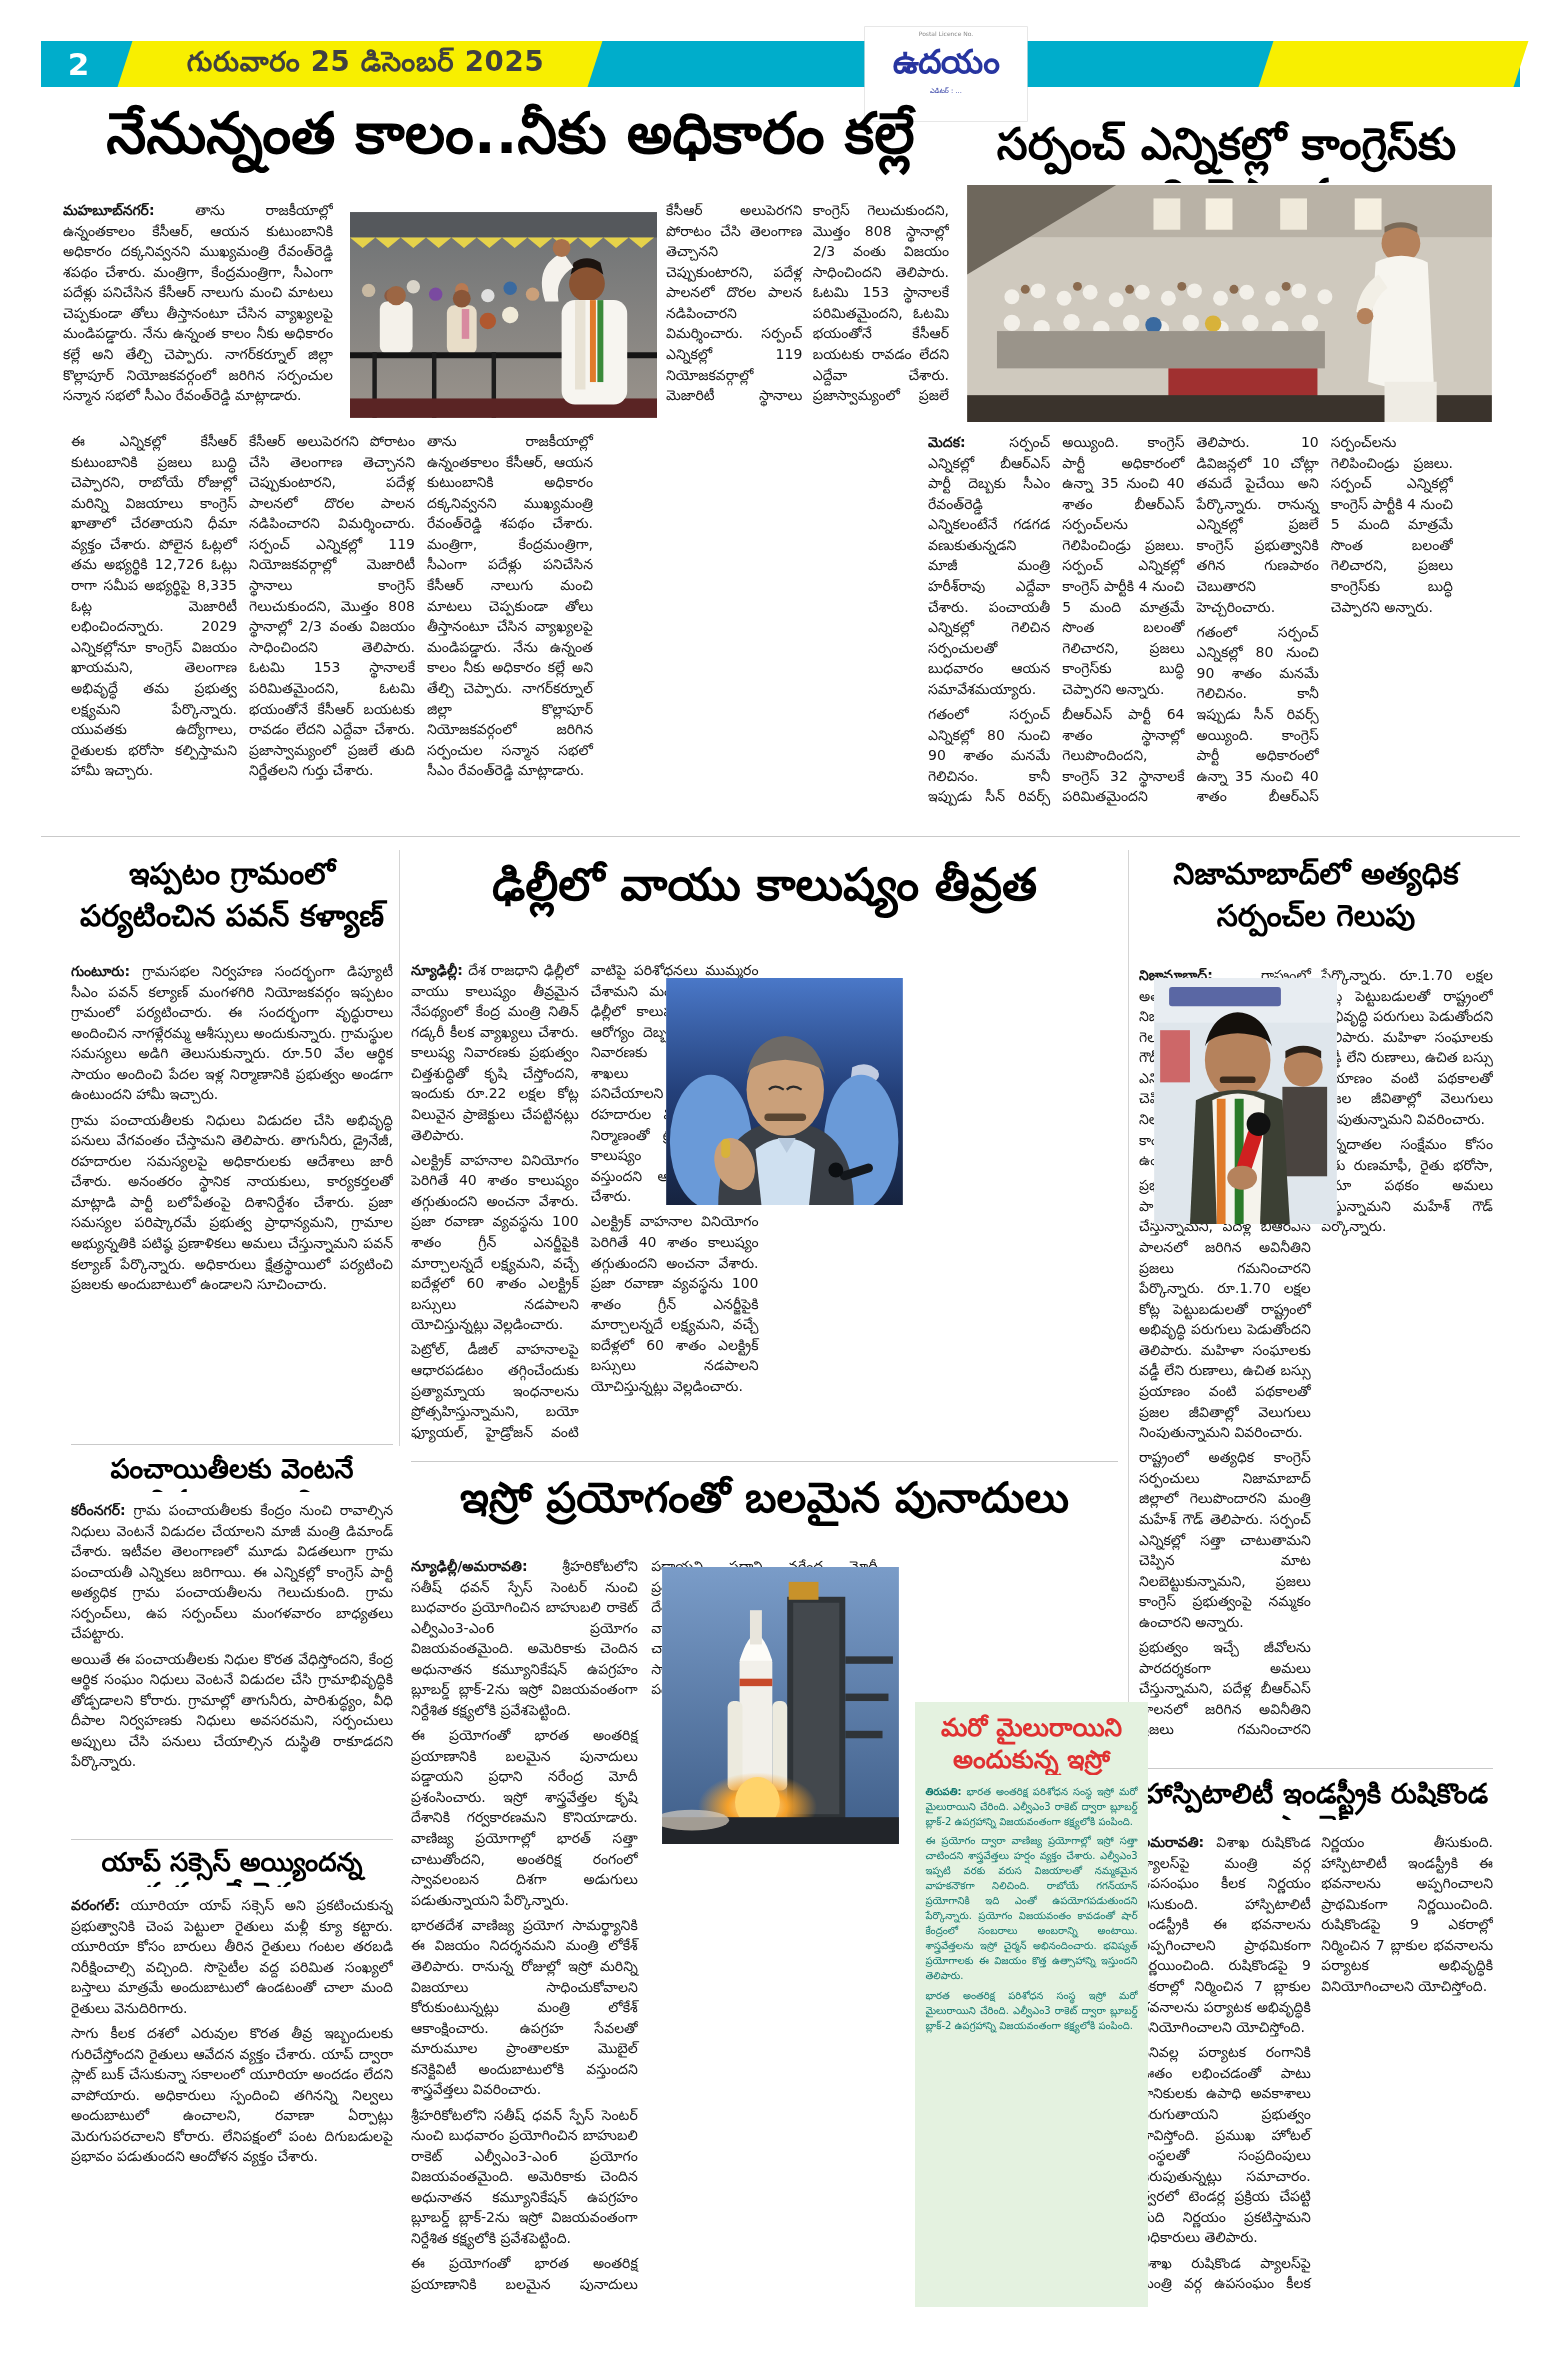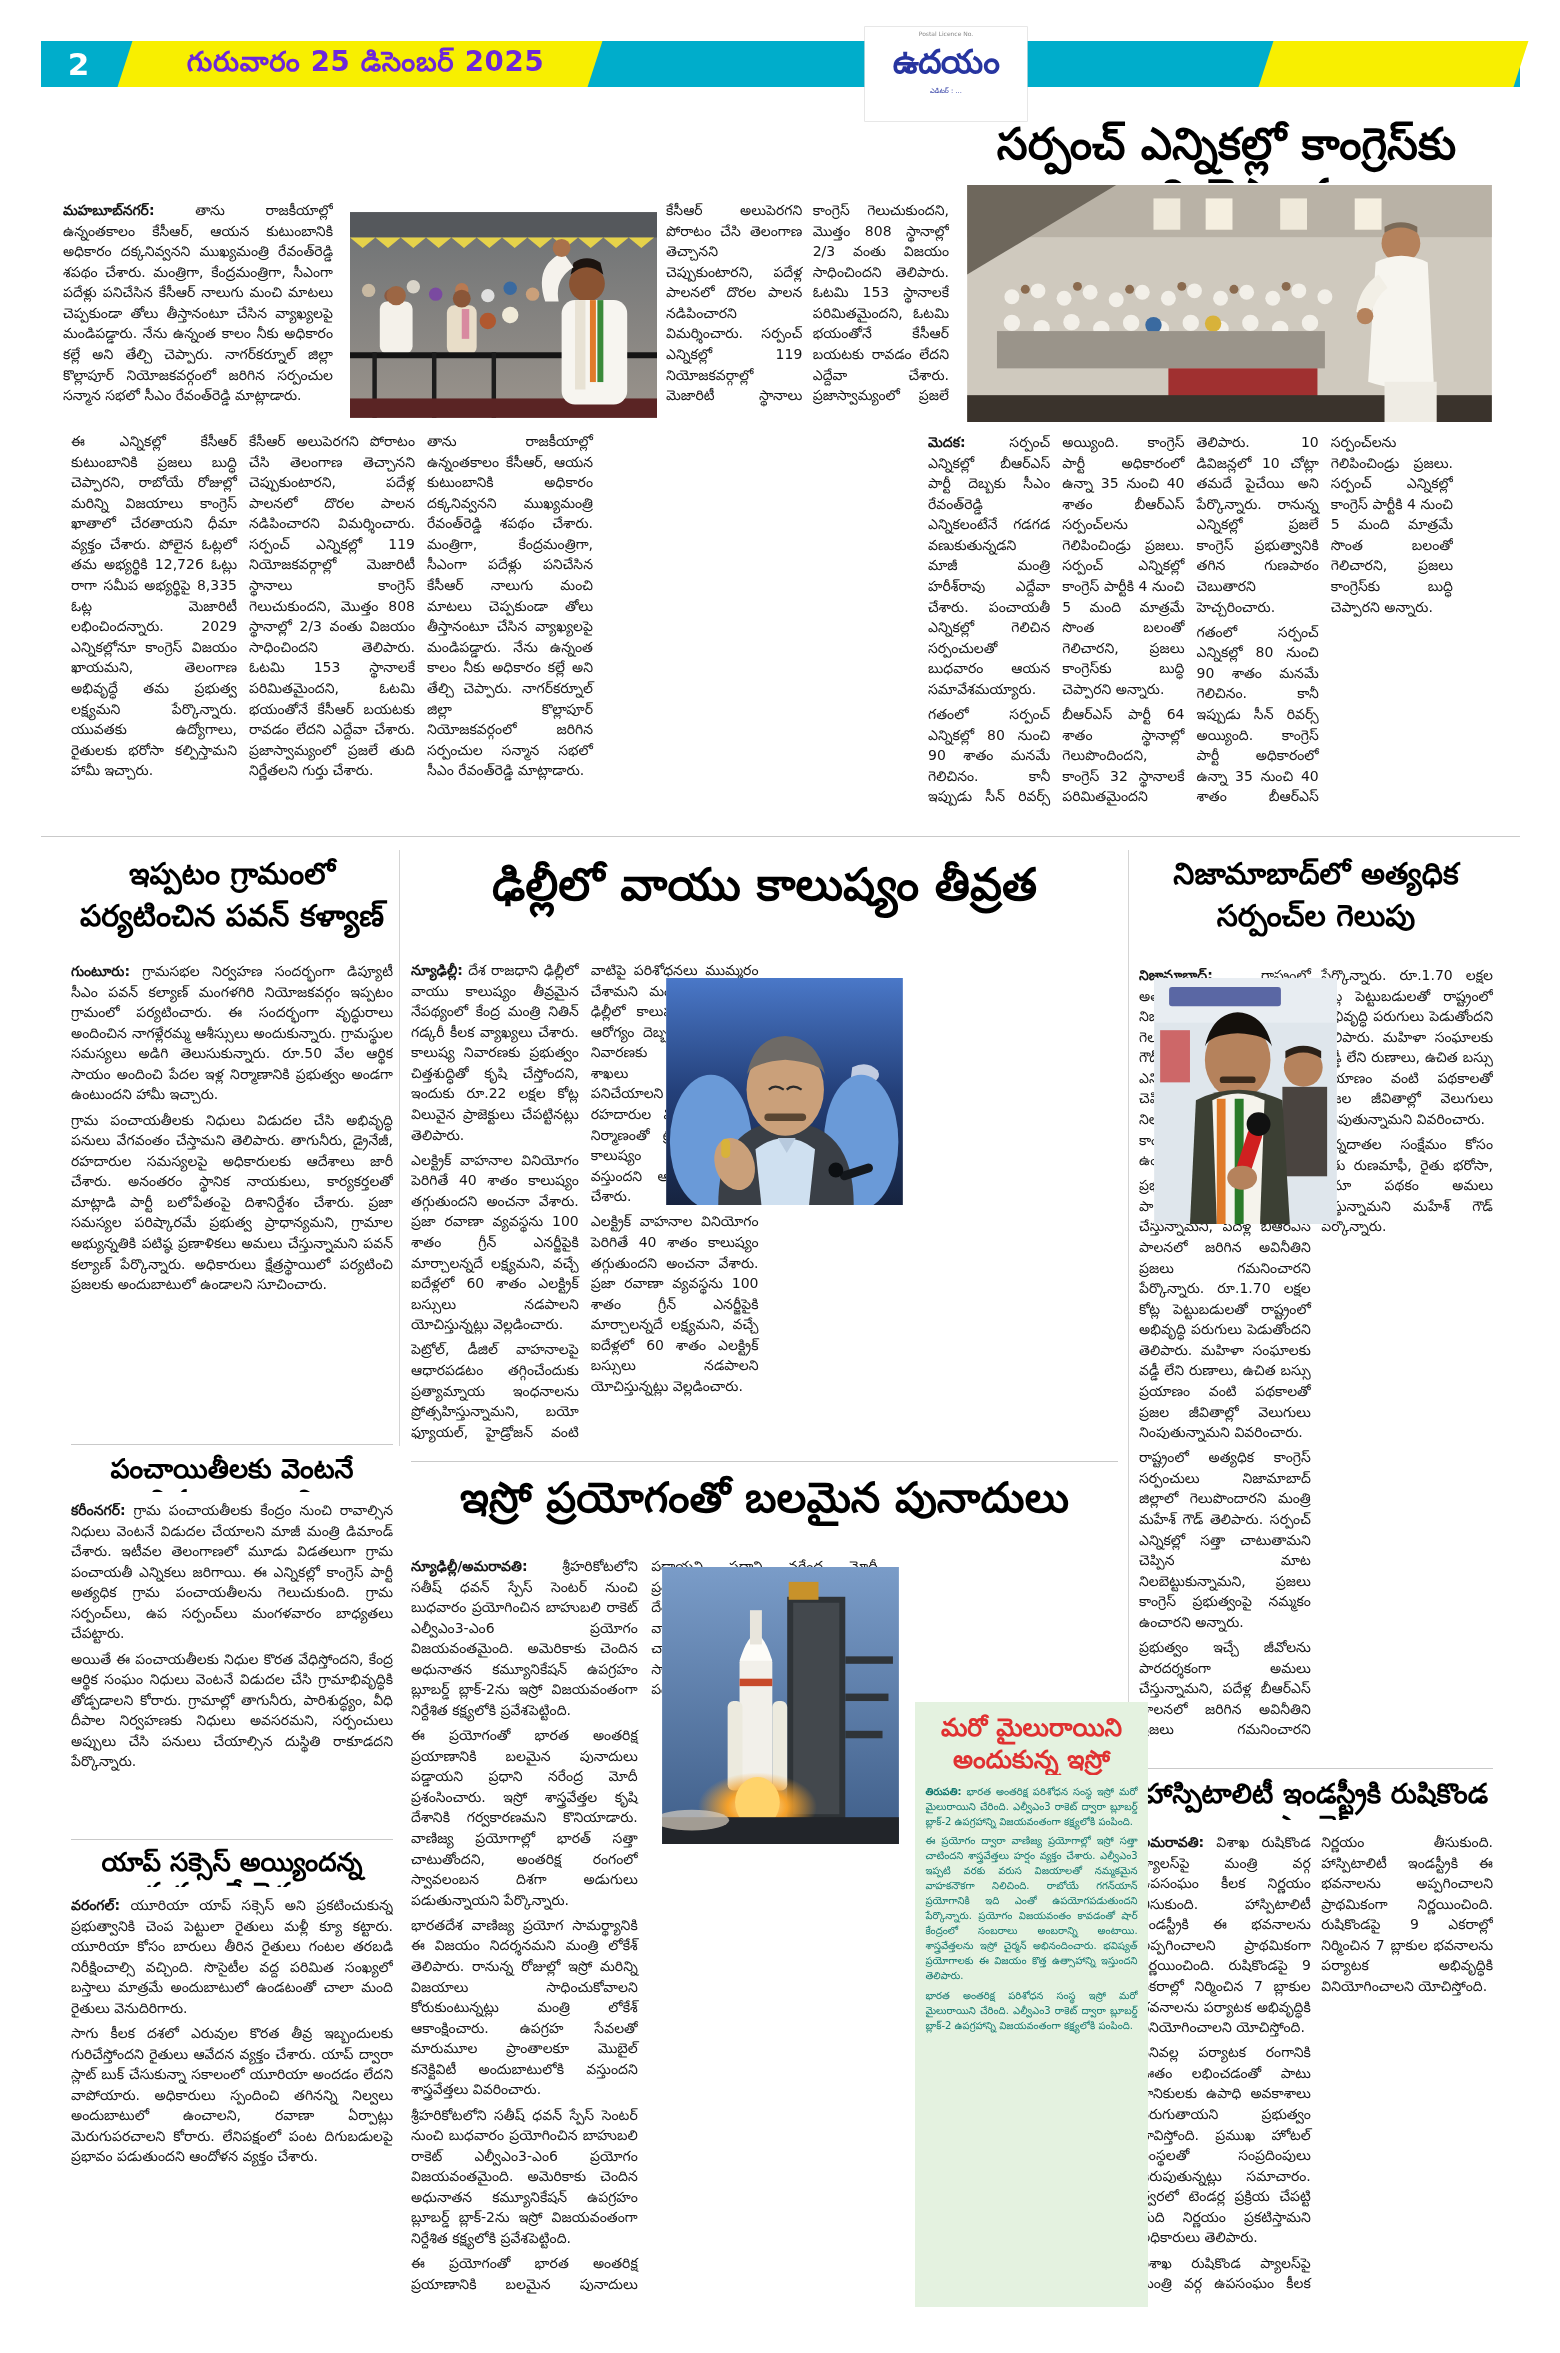--- a/index.html
+++ b/index.html
@@ -4,21 +4,21 @@
 <style>
   html,body{margin:0;padding:0;background:#e8e8e8;}
   .page{position:relative;width:1561px;height:2354px;background:#ffffff;margin:0 auto;
         font-family:"DejaVu Sans",sans-serif;color:#111;overflow:hidden;}
   
   .mast-bar{position:absolute;left:41px;top:41px;width:1479px;height:46px;background:#00adcb;}
   .page-num{position:absolute;left:41px;top:41px;width:75px;height:46px;display:flex;align-items:center;justify-content:center;
             color:#fff;font-size:31px;font-weight:bold;}
   .date-band{position:absolute;left:125px;top:41px;width:470px;height:46px;background:#f8ef00;transform:skewX(-18deg);}
   .date-text{position:absolute;left:142px;top:41px;width:447px;height:46px;display:flex;align-items:center;justify-content:center;
-             font-size:27.6px;font-weight:bold;color:#6d28d9;letter-spacing:0.7px;}
+             font-size:27.6px;font-weight:bold;color:#404040;letter-spacing:0.7px;}
   .right-band{position:absolute;left:1266px;top:41px;width:255px;height:46px;background:#f8ef00;transform:skewX(-18deg);}
   .logo-box{position:absolute;left:865px;top:27px;width:162px;height:94px;background:#ffffff;text-align:center;
             box-shadow:0 0 0 0.7px #ddd;}
   .logo-top-note{font-size:6px;color:#888;margin-top:3px;white-space:nowrap;overflow:hidden;}
   .logo-main{font-size:33px;font-weight:900;color:#2735a0;line-height:1.5;letter-spacing:-0.7px;white-space:nowrap;overflow:hidden;}
   .logo-sub{font-size:6.7px;color:#2735a0;white-space:nowrap;overflow:hidden;}
   
   .headline{position:absolute;font-weight:900;color:#000;text-align:center;overflow:hidden;line-height:1.15;}
   .hl-1line{white-space:nowrap;}
   
@@ -46,20 +46,21 @@
   <div class="page-num">2</div>
   <div class="date-band"></div>
   <div class="date-text">గురువారం 25 డిసెంబర్ 2025</div>
   <div class="right-band"></div>
   <div class="logo-box">
     <div class="logo-top-note">Postal Licence No.</div>
     <div class="logo-main">ఉదయం</div>
     <div class="logo-sub">ఎడిటర్ : …</div>
   </div>
 
+  <div class="headline hl-1line" style="left:71px;top:101px;width:879px;height:91px;font-size:57px;">నేనున్నంత కాలం..నీకు అధికారం కల్లే</div>
 
   <div class="photo" style="left:350px;top:212px;">
     <svg width="307" height="206" viewBox="0 0 412 276">
       <defs>
         <linearGradient id="g1" x1="0" y1="0" x2="0" y2="1">
           <stop offset="0" stop-color="#6d7174"></stop>
             <stop offset="1" stop-color="#9b948c"></stop>
         </linearGradient>
       </defs>
       <rect width="412" height="276" fill="url(#g1)"></rect>

